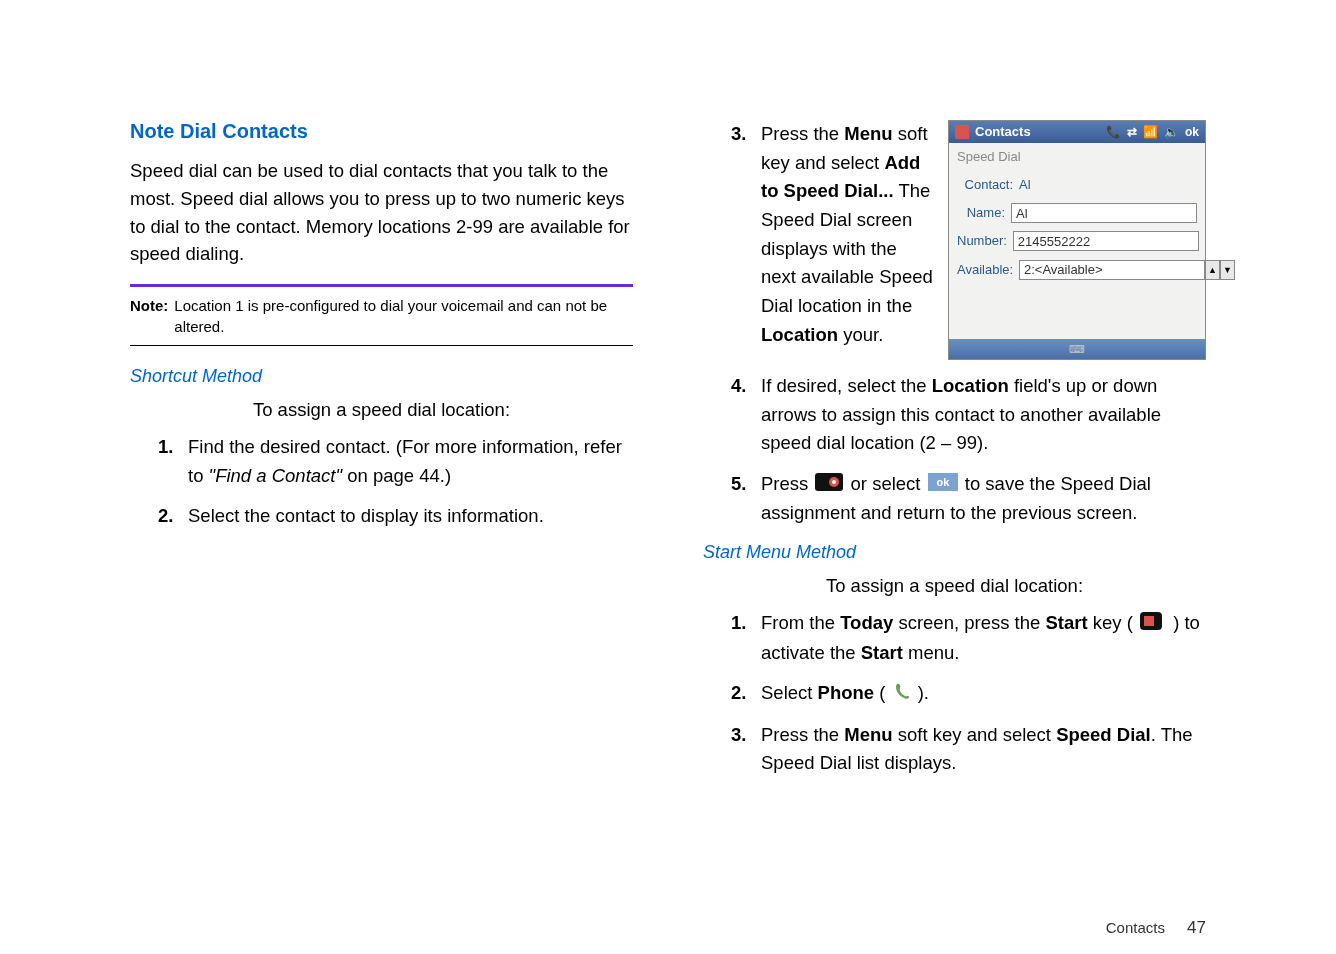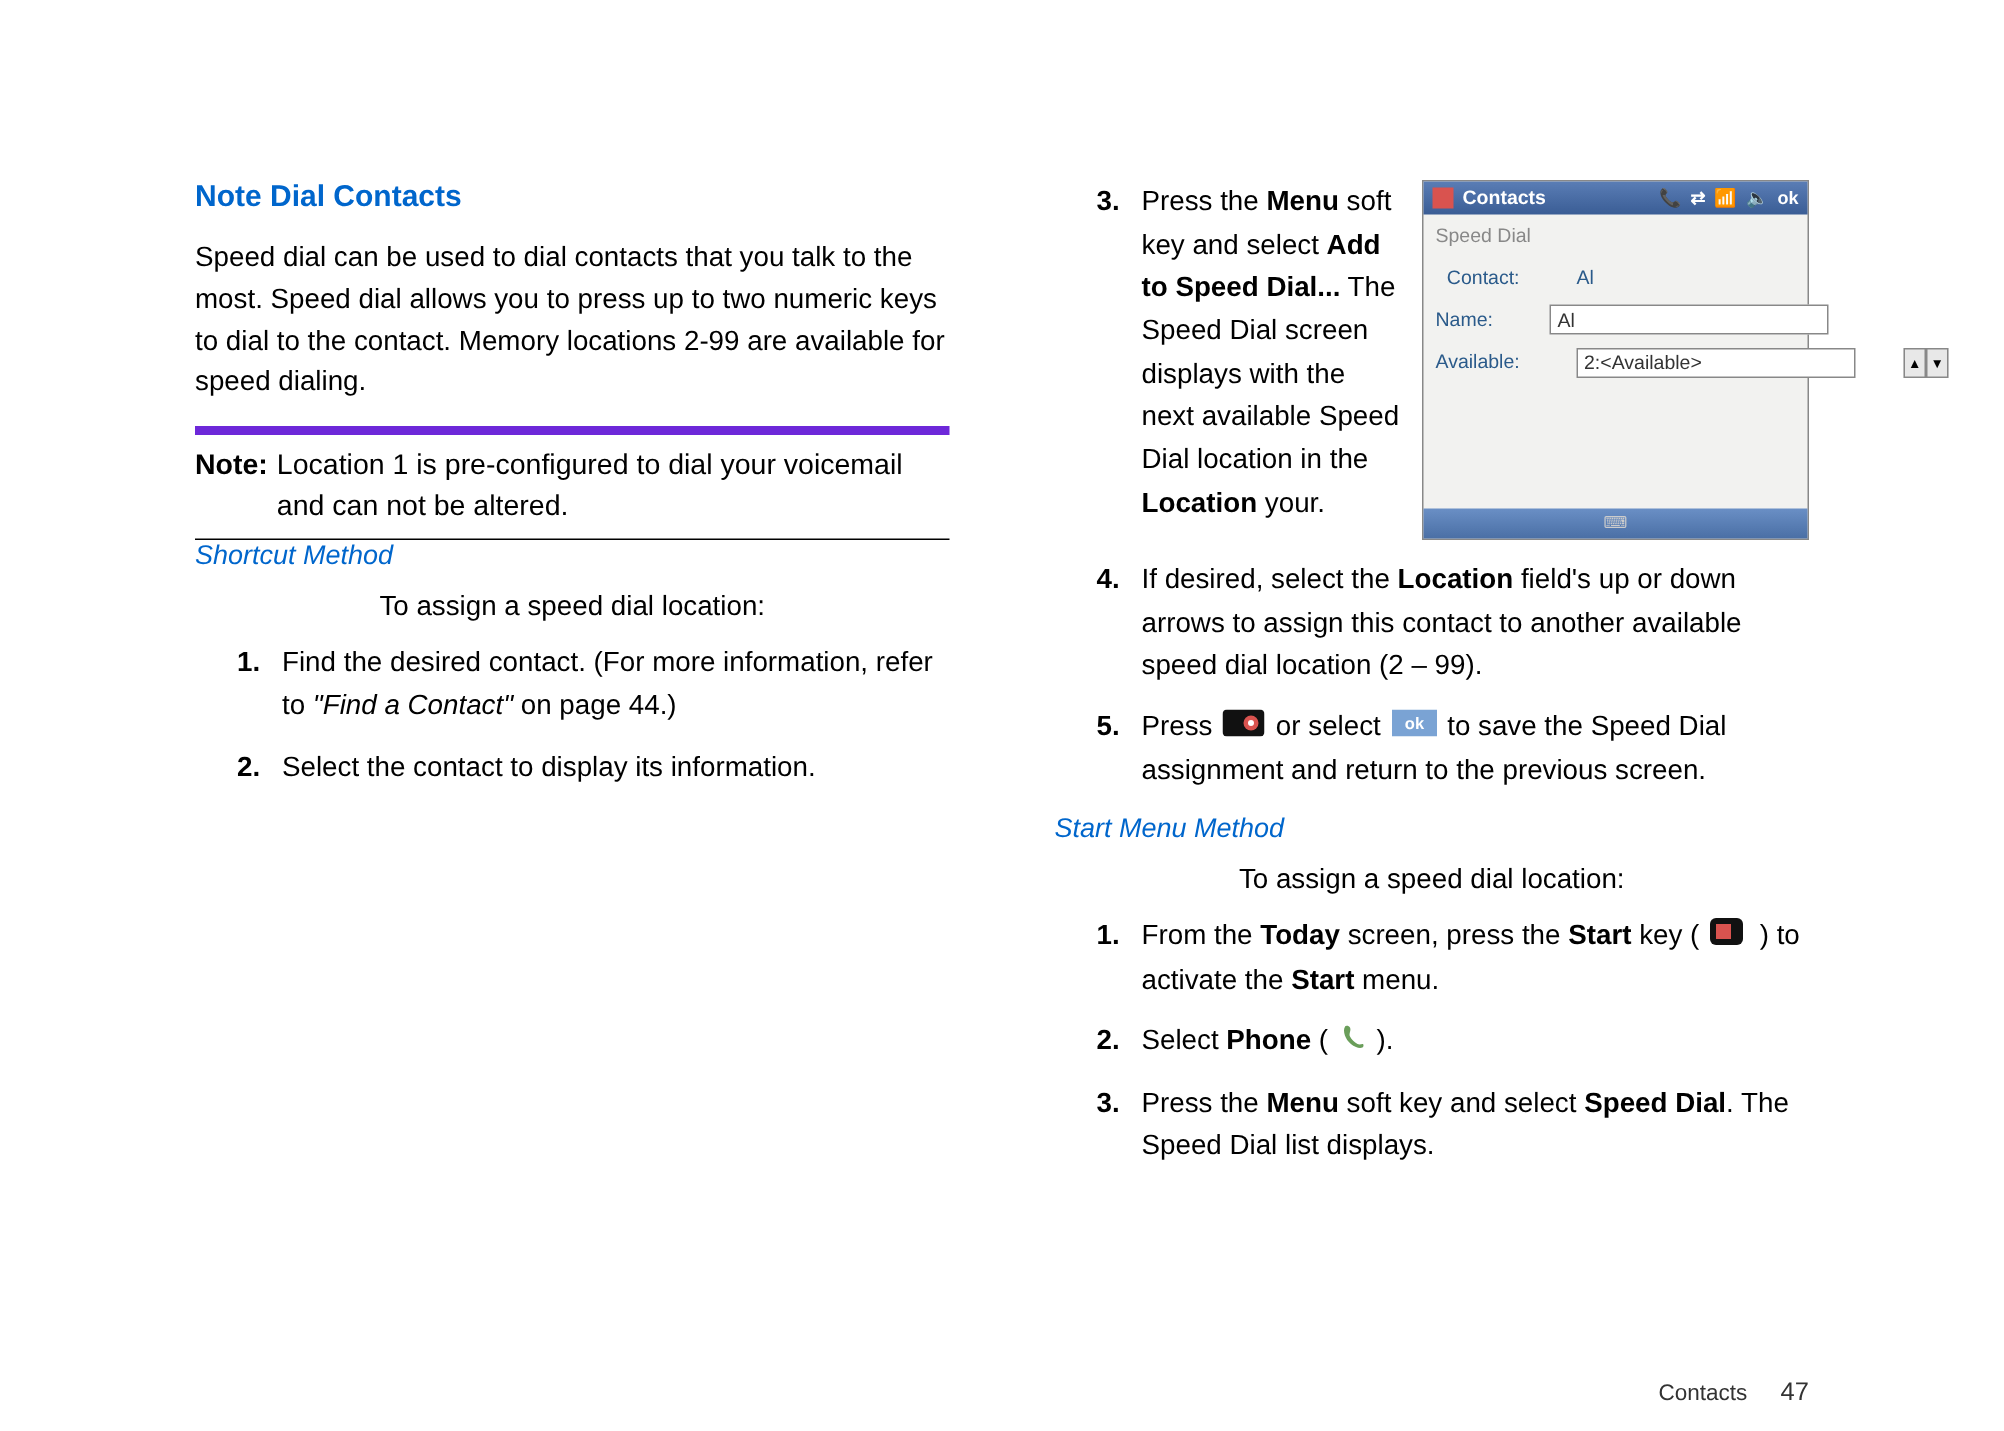--- a/index.html
+++ b/index.html
@@ -21,24 +21,25 @@
       font-weight: bold;
       font-size: 20px;
       margin-bottom: 14px;
     }
     .body-text {
       font-size: 18.5px;
       line-height: 1.5;
       margin-bottom: 16px;
     }
     .note-block {
-      border-top: 6px solid #6d28d9;
+      border-top: 3px solid #6d28d9;
       border-bottom: 1px solid #000;
       padding: 8px 0;
-      font-size: 19px;
+      margin-bottom: 20px;
+      font-size: 15px;
       line-height: 1.4;
       display: flex;
     }
     .note-label { font-weight: bold; margin-right: 4px; white-space: nowrap; }
     .note-text { padding-left: 2px; }
     .sub-heading {
       color: #0066cc;
       font-weight: normal;
       font-style: italic;
       font-size: 18px;
@@ -89,21 +90,21 @@
       padding: 3px 6px;
       display: flex;
       align-items: center;
       gap: 6px;
       font-weight: bold;
       height: 22px;
     }
     .ss-title-icon { width: 14px; height: 14px; background: #d9534f; display:inline-block; }
     .ss-right-icons { margin-left: auto; display:flex; gap:6px; font-size:12px; }
     .ss-breadcrumb { color: #888; padding: 4px 8px; font-size: 13px; }
-    .ss-row { display: flex; align-items: flex-end; padding: 4px 8px; gap: 32px; }
+    .ss-row { display: flex; align-items: flex-start; padding: 4px 8px; }
     .ss-label { width: 62px; text-align: right; color: #2a5a8a; font-size: 13px; padding-right: 6px; }
     .ss-value { color: #2a5a8a; font-size: 13px; }
     .ss-input {
       flex: 1;
       border: 1px solid #888;
       background: #fff;
       padding: 2px 4px;
       font-size: 13px;
       color: #333;
       height: 20px;
@@ -165,20 +166,24 @@
         <div class="ss-breadcrumb">Speed Dial</div>
         <div class="ss-row">
           <span class="ss-label">Contact:</span>
           <span class="ss-value">Al</span>
         </div>
         <div class="ss-row">
           <span class="ss-label">Name:</span>
           <input class="ss-input" value="Al" style="">
         </div>
         <div class="ss-row">
+          <span class="ss-label">Number:</span>
+          <input class="ss-input" value="2145552222" style="">
+        </div>
+        <div class="ss-row">
           <span class="ss-label">Available:</span>
           <input class="ss-input" value="2:&lt;Available&gt;" style="">
           <span class="ss-spinbtns">
             <span class="ss-spin">▲</span>
             <span class="ss-spin">▼</span>
           </span>
         </div>
         <div class="ss-bottom">⌨</div>
       </div>
     </li>

